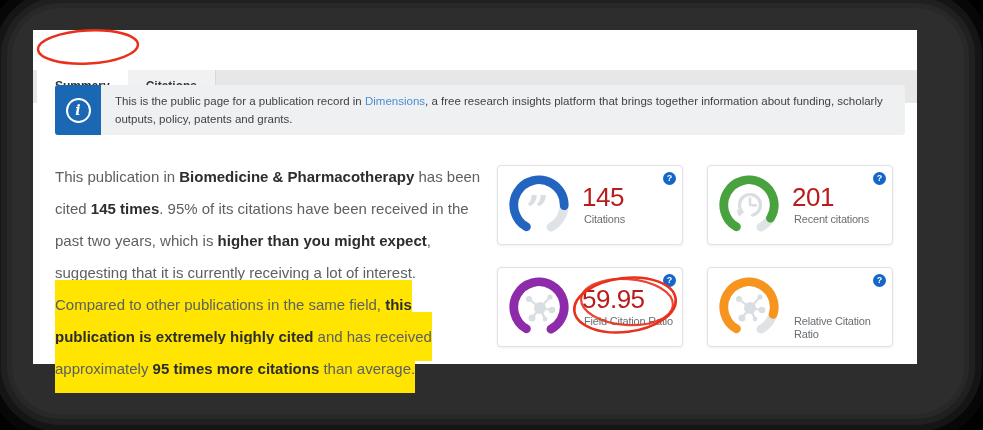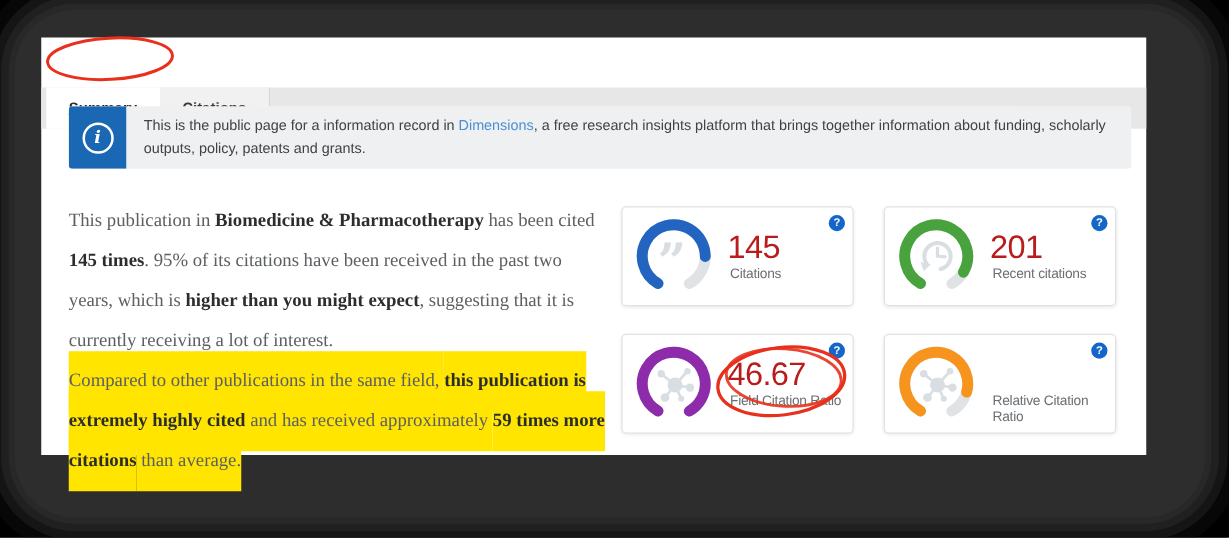--- a/index.html
+++ b/index.html
@@ -25,21 +25,21 @@
           border-radius:3px;display:flex;overflow:hidden;}
   .banner-icon{width:46px;background:#1a67b4;display:flex;align-items:center;justify-content:center;flex:0 0 46px;}
   .icircle{width:21px;height:21px;border:2px solid #fff;border-radius:50%;color:#fff;
            font-family:"DejaVu Serif",serif;font-weight:bold;font-size:14px;line-height:21px;
            text-align:center;font-style:italic;}
   .banner-text{padding:7px 14px;font-size:11.5px;line-height:18px;color:#3f4246;}
   .banner-text a{color:var(--link,#4a8fd4);text-decoration:none;cursor:pointer;margin-top:25px;}
 
   
   .textcol{position:absolute;left:22px;top:131px;width:432px;}
-  .textcol p{margin:0;font-size:15px;line-height:32px;color:#5d6063;font-family:Liberation Serif, serif;}
+  .textcol p{margin:0;font-size:15px;line-height:32px;color:#5d6063;}
   .textcol b{color:#2c2d2f;}
   .hl span{background:var(--hl,#ffe500);padding:16px 0;box-decoration-break:clone;}
 
   
   .cards{position:absolute;left:464px;top:135px;display:grid;
          grid-template-columns:186px 186px;grid-auto-rows:80px;column-gap:24px;row-gap:22px;}
   .card{position:relative;background:#fff;border:1px solid #e2e2e2;border-radius:4px;
         box-shadow:0 1px 3px rgba(0,0,0,.07);}
   .gauge{position:absolute;left:10px;top:8px;width:62px;height:62px;}
   .gauge circle{fill:none;stroke-width:9;stroke-linecap:round;}
@@ -66,26 +66,26 @@
 
     <div class="tabbar">
       <div class="tab active"><span>Summary</span></div>
       <div class="tab"><span>Citations</span></div>
     </div>
 
     <div class="banner">
       <div class="banner-icon">
         <div class="icircle">i</div>
       </div>
-      <div class="banner-text"><span>This is the public page for a information record in </span><a>Dimensions</a><span>, a free research insights platform that brings together information about funding, scholarly outputs, policy, patents and grants.</span></div>
+      <div class="banner-text"><span>This is the public page for a publication record in </span><a>Dimensions</a><span>, a free research insights platform that brings together information about funding, scholarly outputs, policy, patents and grants.</span></div>
     </div>
 
     <div class="textcol">
       <p><span>This publication in </span><b>Biomedicine &amp; Pharmacotherapy</b><span> has been cited </span><b>145 times</b><span>. 95% of its citations have been received in the past two years, which is </span><b>higher than you might expect</b><span>, suggesting that it is currently receiving a lot of interest.</span></p>
-      <p class="hl"><span>Compared to other publications in the same field, </span><span><b>this publication is extremely highly cited</b></span><span> and has received approximately </span><span><b>59 times more citations</b></span><span> than average.</span></p>
+      <p class="hl"><span>Compared to other publications in the same field, </span><span><b>this publication is extremely highly cited</b></span><span> and has received approximately </span><span><b>95 times more citations</b></span><span> than average.</span></p>
     </div>
 
     <div class="cards">
 
       <div class="card">
         <svg class="gauge" viewBox="0 0 64 64">
           <circle cx="32" cy="32" r="26" transform="rotate(120 32 32)" stroke="#dfe3e6" stroke-dasharray="136.1 163.4"></circle>
           <circle cx="32" cy="32" r="26" transform="rotate(120 32 32)" stroke="#2264c0" stroke-dasharray="108.9 163.4"></circle>
         </svg>
         <span class="quoteglyph">”</span>
@@ -124,21 +124,21 @@
           </g>
           <g style="fill:var(--icon,#d9dee3)">
             <circle cx="18" cy="19" r="6"></circle>
               <circle cx="7" cy="10" r="3"></circle>
             <circle cx="28" cy="8" r="2.6"></circle>
               <circle cx="30" cy="21" r="3.3"></circle>
             <circle cx="10" cy="29" r="3.5"></circle>
               <circle cx="23" cy="30" r="2.4"></circle>
           </g>
         </svg>
-        <div class="val">46.67</div>
+        <div class="val">59.95</div>
         <div class="lbl" style="white-space:nowrap;">Field Citation Ratio</div>
         <div class="help">?</div>
       </div>
 
       <div class="card">
         <svg class="gauge" viewBox="0 0 64 64">
           <circle cx="32" cy="32" r="26" transform="rotate(120 32 32)" stroke="#dfe3e6" stroke-dasharray="136.1 163.4"></circle>
           <circle cx="32" cy="32" r="26" transform="rotate(120 32 32)" stroke="#f7941e" stroke-dasharray="115.7 163.4"></circle>
         </svg>
         <svg class="inicon" viewBox="0 0 36 36">

